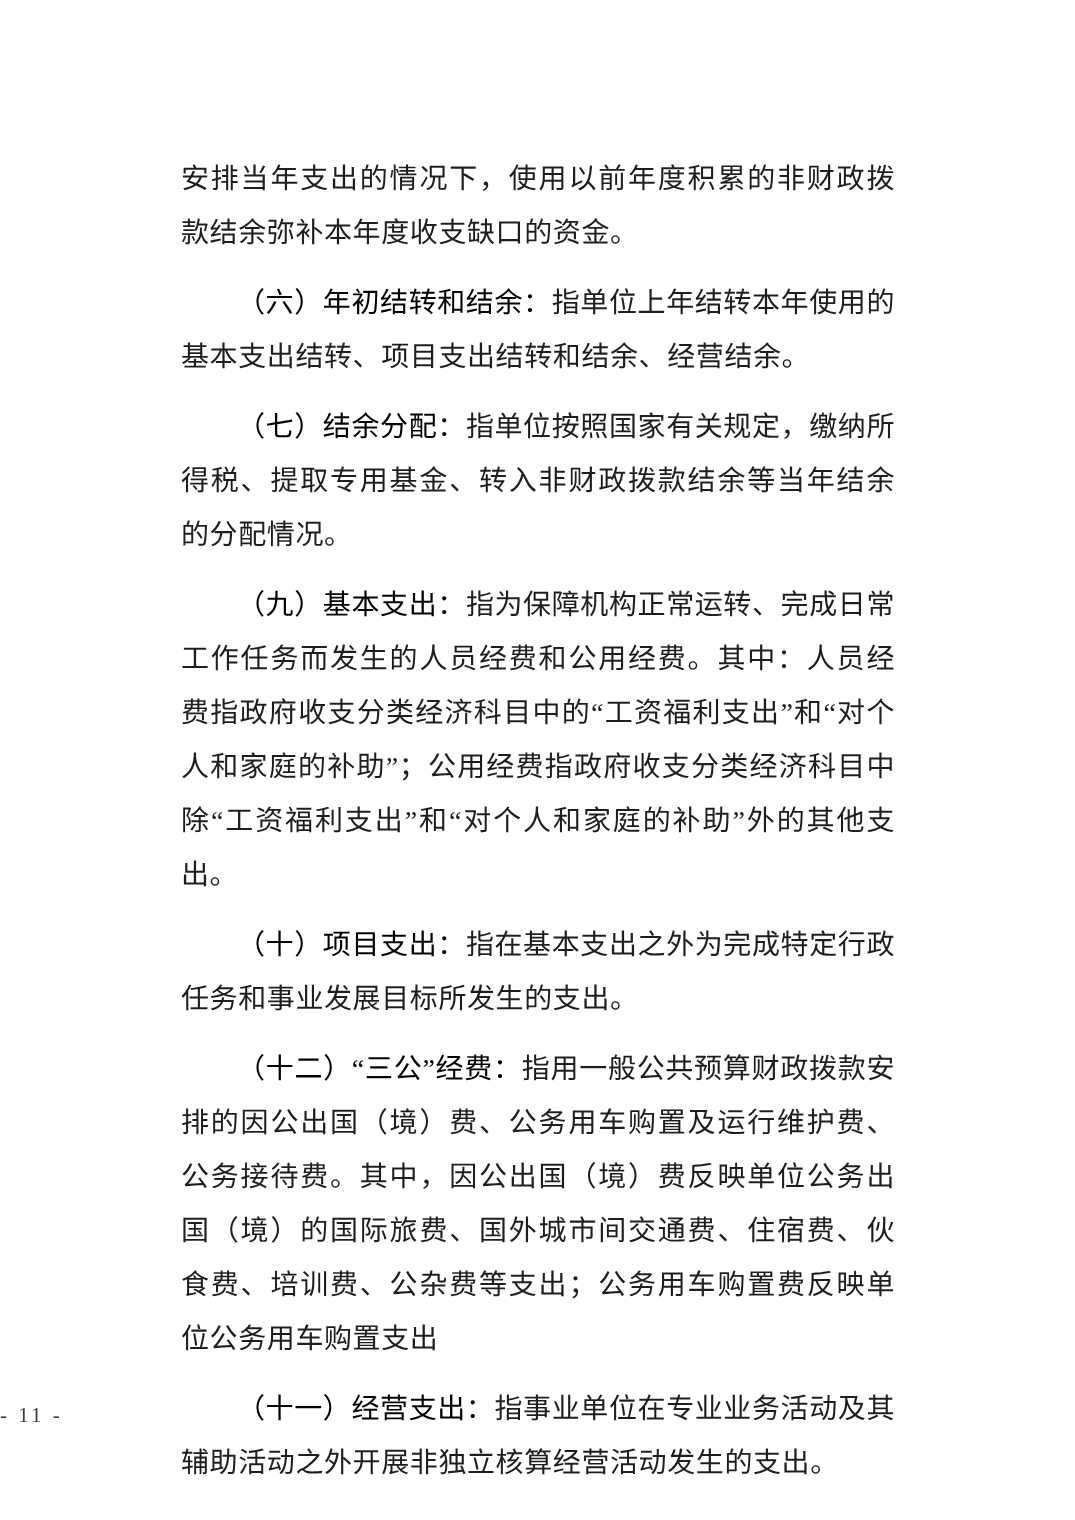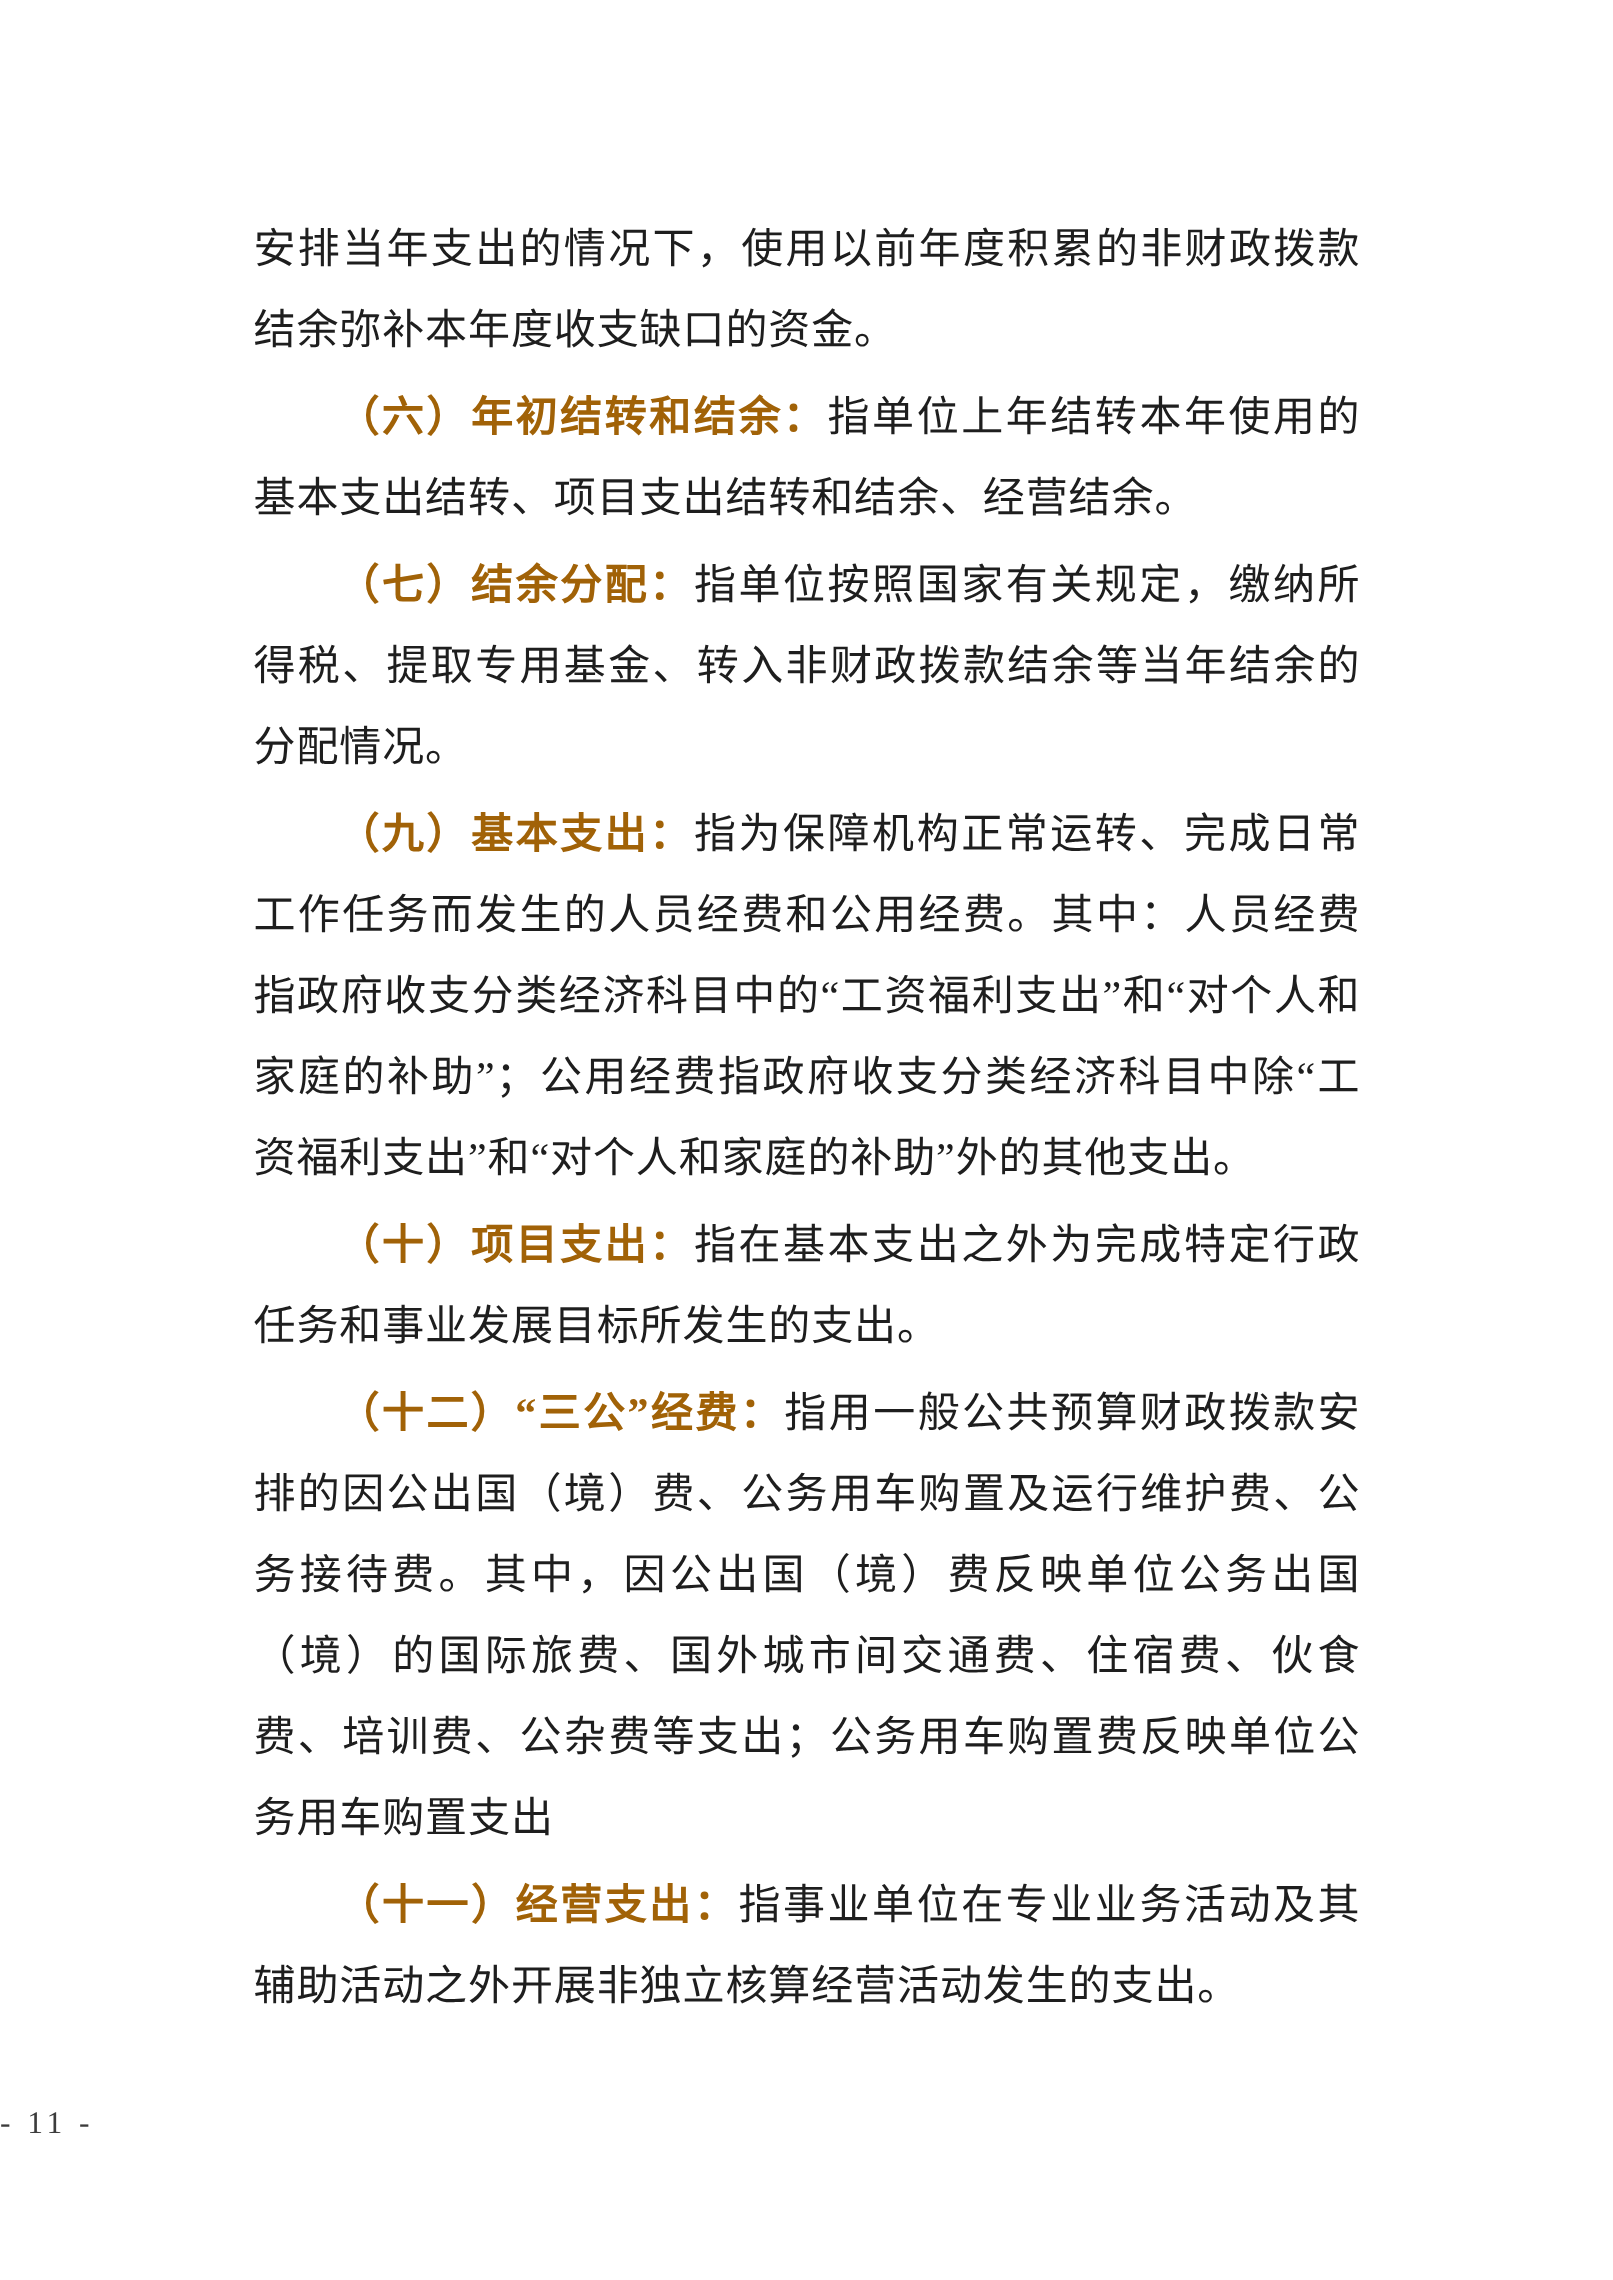--- a/index.html
+++ b/index.html
@@ -16,35 +16,35 @@
     font-family: "Liberation Serif", "DejaVu Serif", serif;
     color: #1e1e1e;
   }
   .content {
     position: absolute;
     left: 165px;
     top: 136px;
     width: 746px;
   }
   .content p {
-    margin: 4px;
+    margin: 16px;
     padding: 0;
     font-size: 28px;
     line-height: 54px;
     letter-spacing: 0.6px;
     text-align: justify;
     text-justify: inter-ideograph;
     word-break: break-all;
   }
   .content p.indent {
     text-indent: 2em;
   }
   .para-heading {
-    font-weight: bold;
-    color: #a16207;
+    font-weight: normal;
+    color: #000000;
   }
   .para-body {
     font-weight: normal;
   }
   .footer {
     position: absolute;
     top: 1400px;
     left: 0;
     width: 1075px;
     text-align: left;

